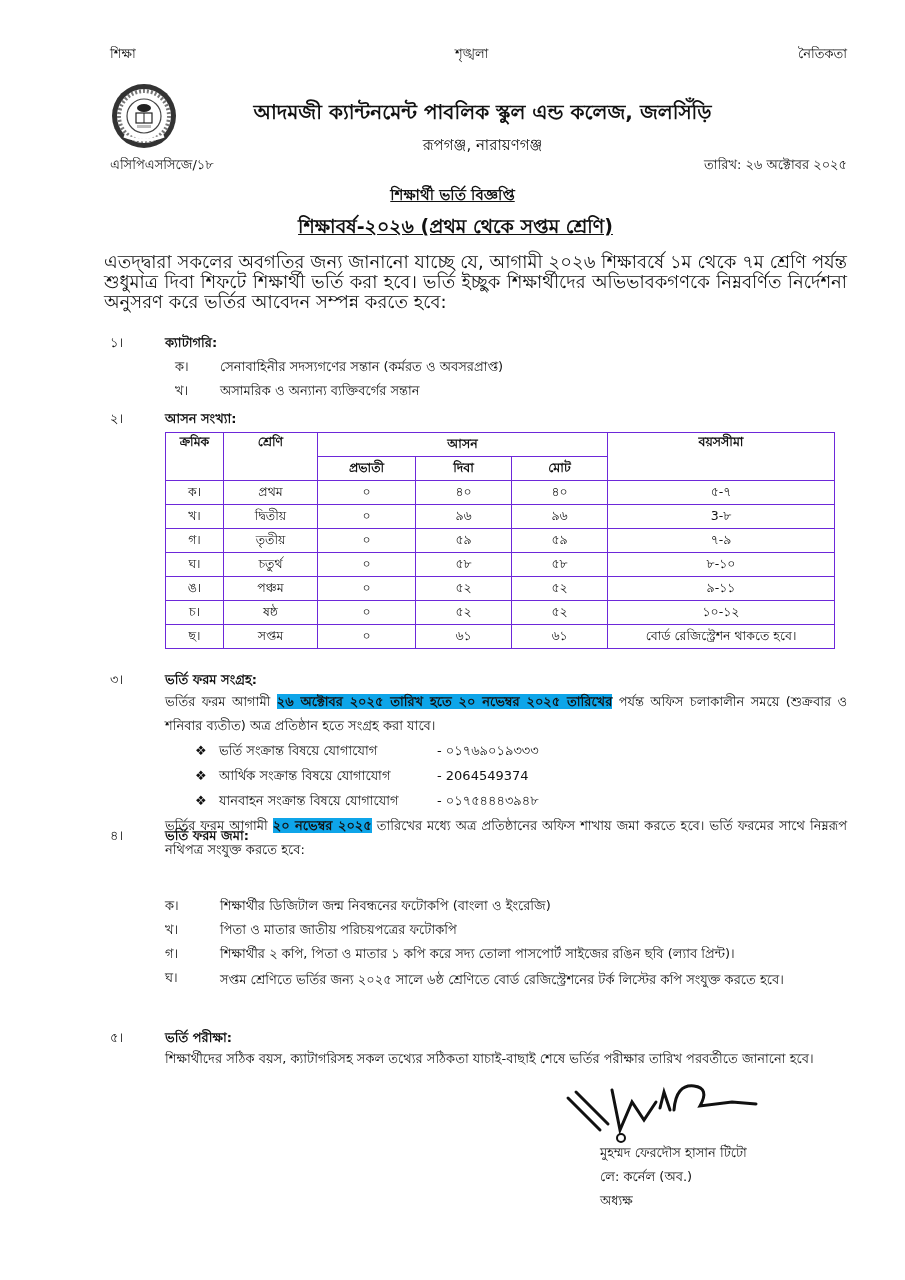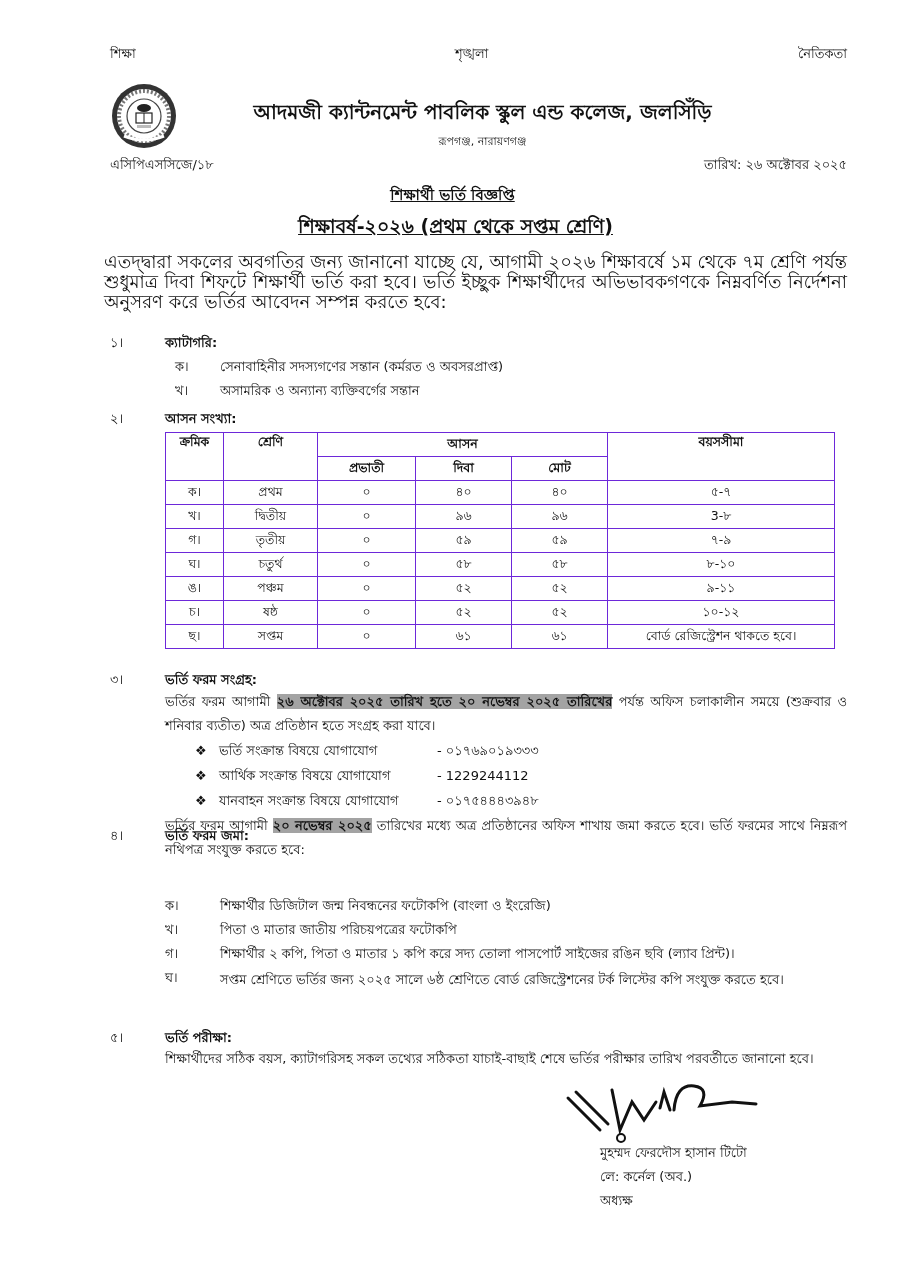--- a/index.html
+++ b/index.html
@@ -11,33 +11,33 @@
     position: relative;
     overflow: hidden;
   }
   .abs { position: absolute; }
   .motto { top: 44px; font-size: 13px; }
   .motto.l { left: 110px; }
   .motto.c { left: 455px; }
   .motto.r { right: 58px; }
   .logo { left: 110px; top: 82px; width: 68px; height: 68px; }
   .school-name { left: 0; right: 0; top: 97px; text-align: center; font-size: 20px; font-weight: bold; padding-left: 60px; }
-  .school-addr { left: 0; right: 0; top: 133px; text-align: center; font-size: 11px; padding-left: 60px; }
+  .school-addr { left: 0; right: 0; top: 133px; text-align: center; font-size: 15px; padding-left: 60px; }
   .memo { left: 110px; top: 155px; font-size: 13px; }
   .date { right: 58px; top: 155px; font-size: 13px; }
   .title1 { left: 0; right: 0; top: 183px; text-align: center; font-size: 15px; font-weight: bold; }
   .title2 { left: 0; right: 0; top: 212px; text-align: center; font-size: 19px; font-weight: bold; padding-left: 6px; }
   .u { text-decoration: underline; }
   .intro { left: 104px; right: 58px; top: 252px; font-size: 18px; line-height: 20px; text-align: justify; }
   .sec-num { left: 110px; font-size: 13px; }
   .sec-head { left: 165px; font-size: 13px; font-weight: bold; }
   .sub-label { left: 175px; font-size: 13px; }
   .sub-text { left: 220px; font-size: 13px; }
   .para { left: 165px; right: 58px; font-size: 13px; line-height: 24px; text-align: justify; }
-  .hl { background: #a3a3a3; font-weight: bold; }
+  .hl { background: #0ea5e9; font-weight: bold; }
   table.seats {
     position: absolute; left: 165px; top: 432px; width: 670px;
     border-collapse: collapse; font-size: 12.5px;
   }
   table.seats td, table.seats th {
     border: 1px solid #6d28d9; text-align: center; height: 24px; font-weight: normal;
     padding: 0 4px;
   }
   table.seats th { font-weight: bold; }
   .contact { left: 195px; font-size: 13px; }
@@ -167,21 +167,21 @@
         <td>বোর্ড রেজিস্ট্রেশন থাকতে হবে।</td>
       </tr>
     </tbody>
 </table>
 
 <div class="abs sec-num" style="top:670px">৩।</div>
 <div class="abs sec-head" style="top:670px">ভর্তি ফরম সংগ্রহ:</div>
 <div class="abs para" style="top:690px"><span>ভর্তির ফরম আগামী </span><span class="hl">২৬ অক্টোবর ২০২৫ তারিখ হতে ২০ নভেম্বর ২০২৫ তারিখের</span><span> পর্যন্ত অফিস চলাকালীন সময়ে (শুক্রবার ও শনিবার ব্যতীত) অত্র প্রতিষ্ঠান হতে সংগ্রহ করা যাবে।</span></div>
 
 <div class="abs contact" style="top:741px"><span class="bul">❖</span><span class="lbl">ভর্তি সংক্রান্ত বিষয়ে যোগাযোগ</span><span>- ০১৭৬৯০১৯৩৩৩</span></div>
-<div class="abs contact" style="top:766px"><span class="bul">❖</span><span class="lbl">আর্থিক সংক্রান্ত বিষয়ে যোগাযোগ</span><span>- 1229244112</span></div>
+<div class="abs contact" style="top:766px"><span class="bul">❖</span><span class="lbl">আর্থিক সংক্রান্ত বিষয়ে যোগাযোগ</span><span>- 2064549374</span></div>
 <div class="abs contact" style="top:791px"><span class="bul">❖</span><span class="lbl">যানবাহন সংক্রান্ত বিষয়ে যোগাযোগ</span><span>- ০১৭৫৪৪৪৩৯৪৮</span></div>
 
 <div class="abs sec-num" style="top:826px">৪।</div>
 <div class="abs sec-head" style="top:826px">ভর্তি ফরম জমা:</div>
 <div class="abs para" style="top:814px"><span>ভর্তির ফরম আগামী </span><span class="hl">২০ নভেম্বর ২০২৫</span><span>  তারিখের মধ্যে অত্র প্রতিষ্ঠানের অফিস শাখায় জমা করতে হবে। ভর্তি ফরমের সাথে নিম্নরূপ নথিপত্র সংযুক্ত করতে হবে:</span></div>
 
 <div class="abs sub-label" style="left:165px;top:896px">ক।</div>
 <div class="abs sub-text" style="top:896px">শিক্ষার্থীর ডিজিটাল জন্ম নিবন্ধনের ফটোকপি (বাংলা ও ইংরেজি)</div>
 <div class="abs sub-label" style="left:165px;top:920px">খ।</div>
 <div class="abs sub-text" style="top:920px">পিতা ও মাতার জাতীয় পরিচয়পত্রের ফটোকপি</div>

